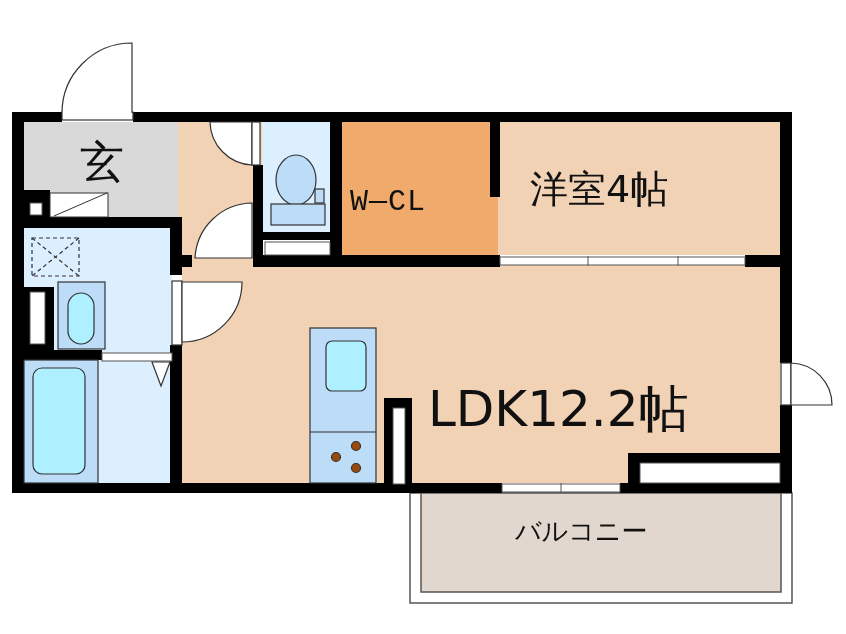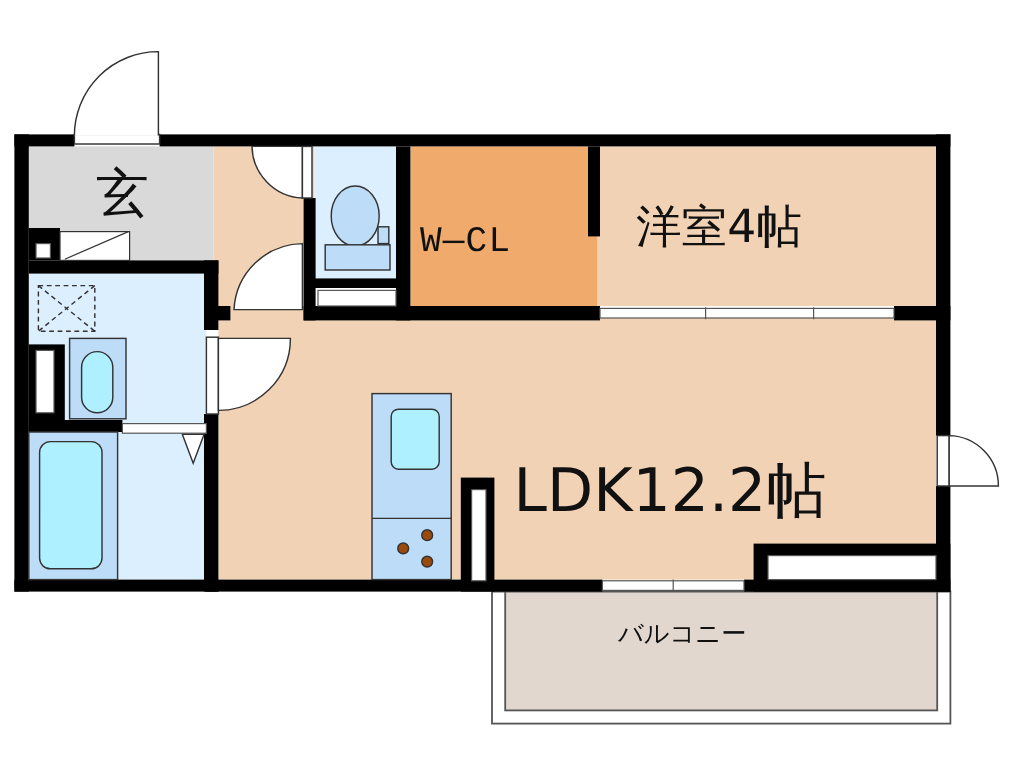--- a/index.html
+++ b/index.html
@@ -3,21 +3,21 @@
 <meta charset="utf-8">
 <style>
   html, body { margin: 0; padding: 0; background: #ffffff; }
   body { width: 846px; height: 634px; position: relative; overflow: hidden; font-family: "DejaVu Sans", "Liberation Sans", sans-serif; }
   #plan { position: absolute; left: 0; top: 0; width: 846px; height: 634px; }
   .label { position: absolute; color: #111; white-space: nowrap; line-height: 1; }
   .lbl-genkan { left: 80px; top: 140px; font-size: 44px; }
   .lbl-wcl { left: 350px; top: 187px; font-size: 30px; letter-spacing: 1px; font-family: Liberation Mono, monospace; }
   .lbl-yoshitsu { left: 530px; top: 170px; font-size: 38px; }
   .lbl-ldk { left: 428px; top: 338px; font-size: 50px; margin-top: 46px; }
-  .lbl-balcony { left: 515px; top: 518px; font-size: 21px; }
+  .lbl-balcony { left: 515px; top: 518px; font-size: 26px; }
 </style>
 </head>
 <body>
 
 <svg id="plan" viewBox="0 0 846 634" xmlns="http://www.w3.org/2000/svg">
 
   <g>
     <rect x="410" y="493" width="382" height="110" fill="#ffffff" stroke="#555" stroke-width="1.5"></rect>
     <rect x="421" y="493" width="360" height="99" fill="#e1d7ce" stroke="#555" stroke-width="1.5"></rect>
   </g>

